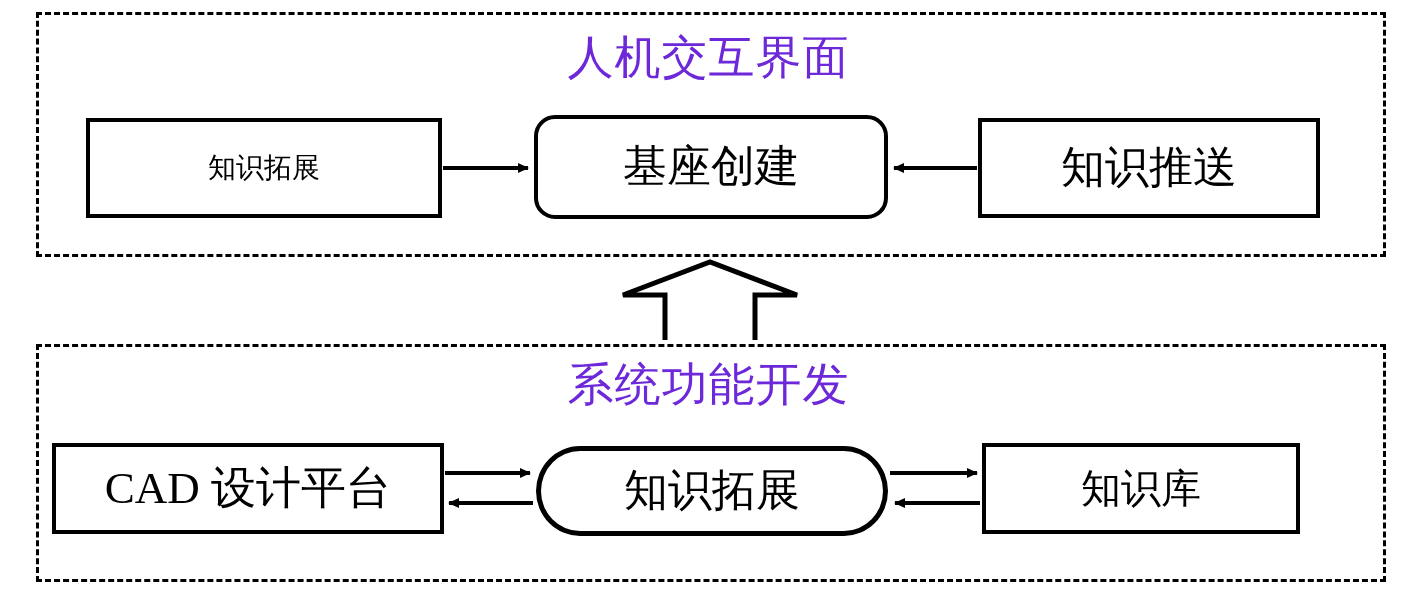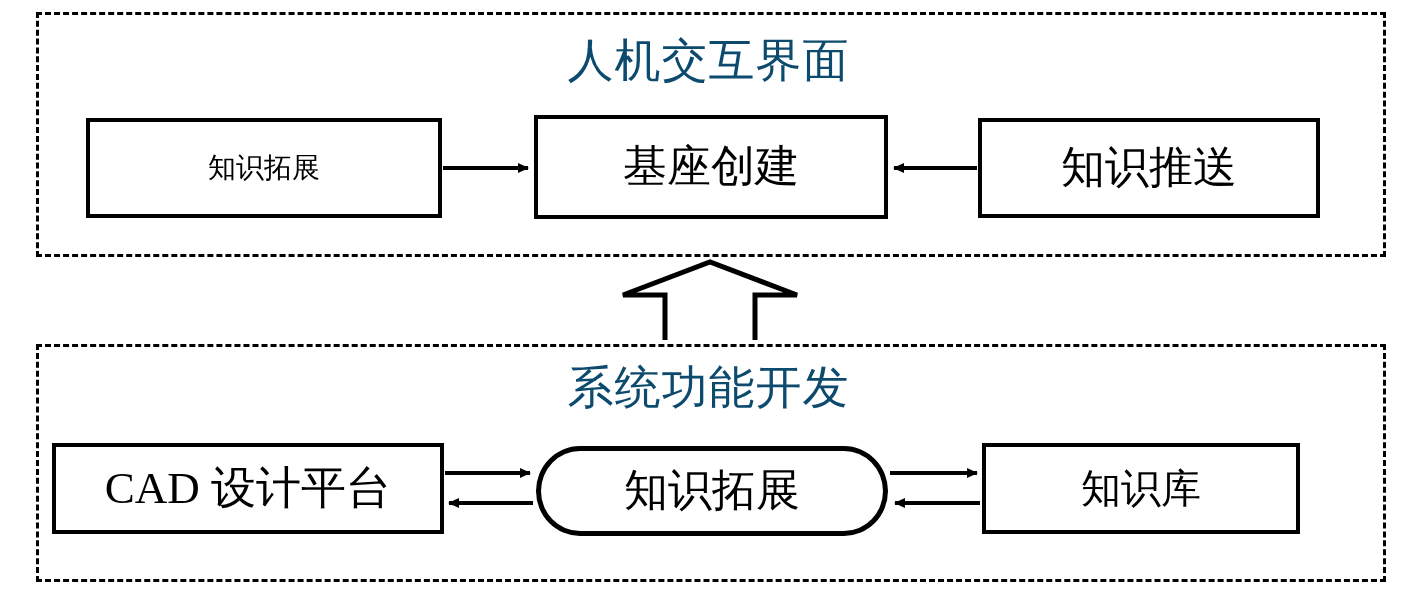--- a/index.html
+++ b/index.html
@@ -26,24 +26,24 @@
     box-sizing: border-box;
   }
   #group-hci  { left: 36px;  top: 12px;  width: 1350px; height: 245px; }
   #group-sys  { left: 36px;  top: 344px; width: 1350px; height: 238px; }
 
   
   .group-title {
     position: absolute;
     font-size: 46px;
     line-height: 1;
-    color: #0c4a6e;
+    color: #6d28d9;
     white-space: nowrap;
     letter-spacing: 1px;
-    font-family: Liberation Serif, serif;
+    font-family: Liberation Mono, monospace;
   }
   #title-hci { left: 0; top: 38px; width: 1417px; text-align: center; }
   #title-sys { left: 0; top: 365px; width: 1417px; text-align: center; }
 
   
   .node {
     position: absolute;
     box-sizing: border-box;
     border: 4px solid #000000;
     background: #ffffff;
@@ -54,21 +54,21 @@
     white-space: nowrap;
     font-family: "Liberation Serif", "DejaVu Serif", serif;
   }
   .node-label {
     display: block;
     line-height: 1;
   }
 
   
   #node-knowledge-expand { left: 86px;  top: 118px; width: 356px; height: 100px; font-size: 28px; }
-  #node-base-create      { left: 534px; top: 115px; width: 354px; height: 104px; font-size: 44px; }
+  #node-base-create      { left: 534px; top: 115px; width: 354px; height: 104px; font-size: 44px; border-radius: 21px; }
   #node-knowledge-push   { left: 978px; top: 118px; width: 342px; height: 100px; font-size: 44px; }
 
   
   #node-cad-platform {
     left: 52px; top: 443px; width: 392px; height: 91px;
     font-size: 45px;
   }
   #node-cad-platform .node-label { letter-spacing: 0px; }
 
   #node-knowledge-base   { left: 982px; top: 443px; width: 318px; height: 91px; font-size: 40px; }

